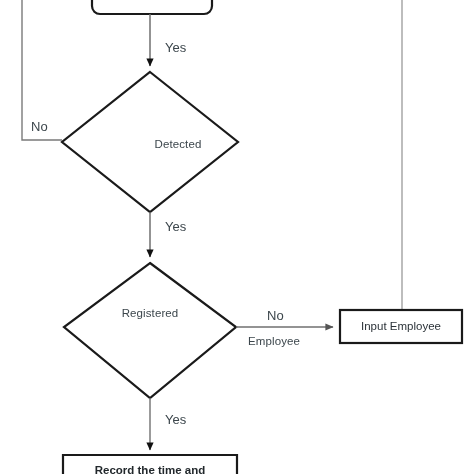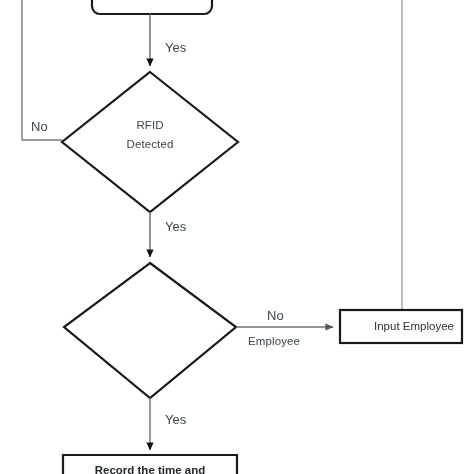--- a/index.html
+++ b/index.html
@@ -91,26 +91,26 @@
 
     <path d="M236,327 L333,327" stroke="#6f6f6f" stroke-width="1.5" fill="none" marker-end="url(#arrowGray)"></path>
 
     <rect x="340" y="310" width="122" height="33" fill="#ffffff" stroke="#1a1a1a" stroke-width="2.2"></rect>
 
     <path d="M150,398 L150,450" stroke="#7a7a7a" stroke-width="1.5" fill="none" marker-end="url(#arrowDark)"></path>
 
     <path d="M63,455 L237,455 L237,500 L63,500 Z" fill="#ffffff" stroke="#1a1a1a" stroke-width="2.2"></path>
   </svg>
 
-  <div class="node-label" style="left:0; top:119px; width:300px; text-align:center;">RFID</div>
-  <div class="node-label" style="left:0; top:138px; width:300px; text-align:center;">Detected</div>
+  <div class="node-label" style="left:0; top:138px; width:300px; text-align:center;padding-left:28px;">Detected</div>
 
+  <div class="node-label" style="left:0; top:307px; width:300px; text-align:center;">Registered</div>
   <div class="node-label" style="left:0; top:335px; width:300px; text-align:right;">Employee</div>
 
-  <div class="box-label" style="left:340px; top:320px; width:122px;padding-left:13px;">Input Employee</div>
+  <div class="box-label" style="left:340px; top:320px; width:122px;">Input Employee</div>
 
   <div class="clipped-label" style="left:63px; top:464px; width:174px;">Record the time and</div>
 
   <div class="edge-label" style="left:165px; top:40px;">Yes</div>
 
   <div class="edge-label" style="left:31px; top:119px;">No</div>
 
   <div class="edge-label" style="left:165px; top:219px;">Yes</div>
 
   <div class="edge-label" style="left:267px; top:308px;">No</div>

